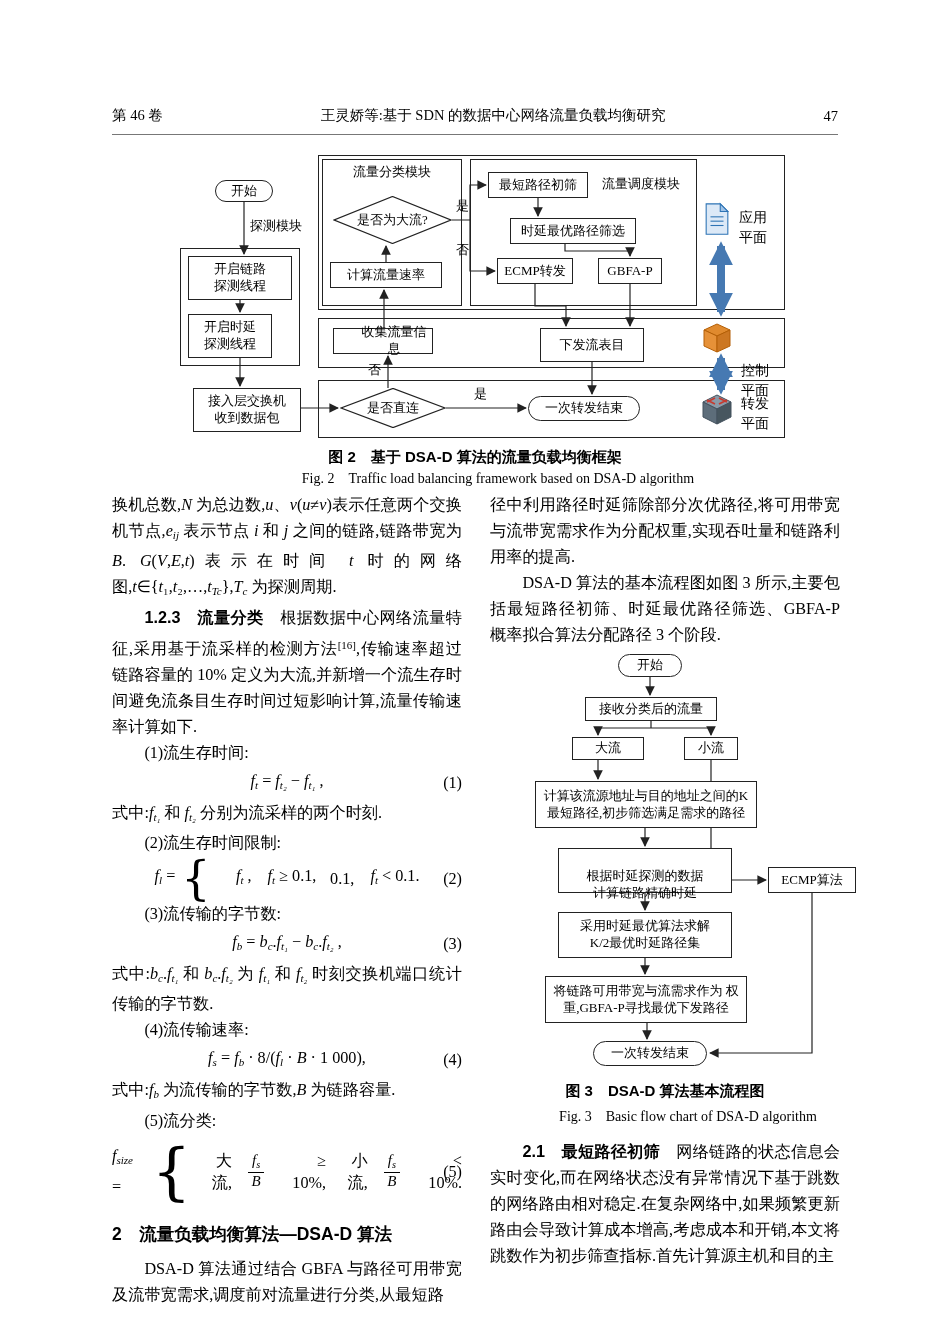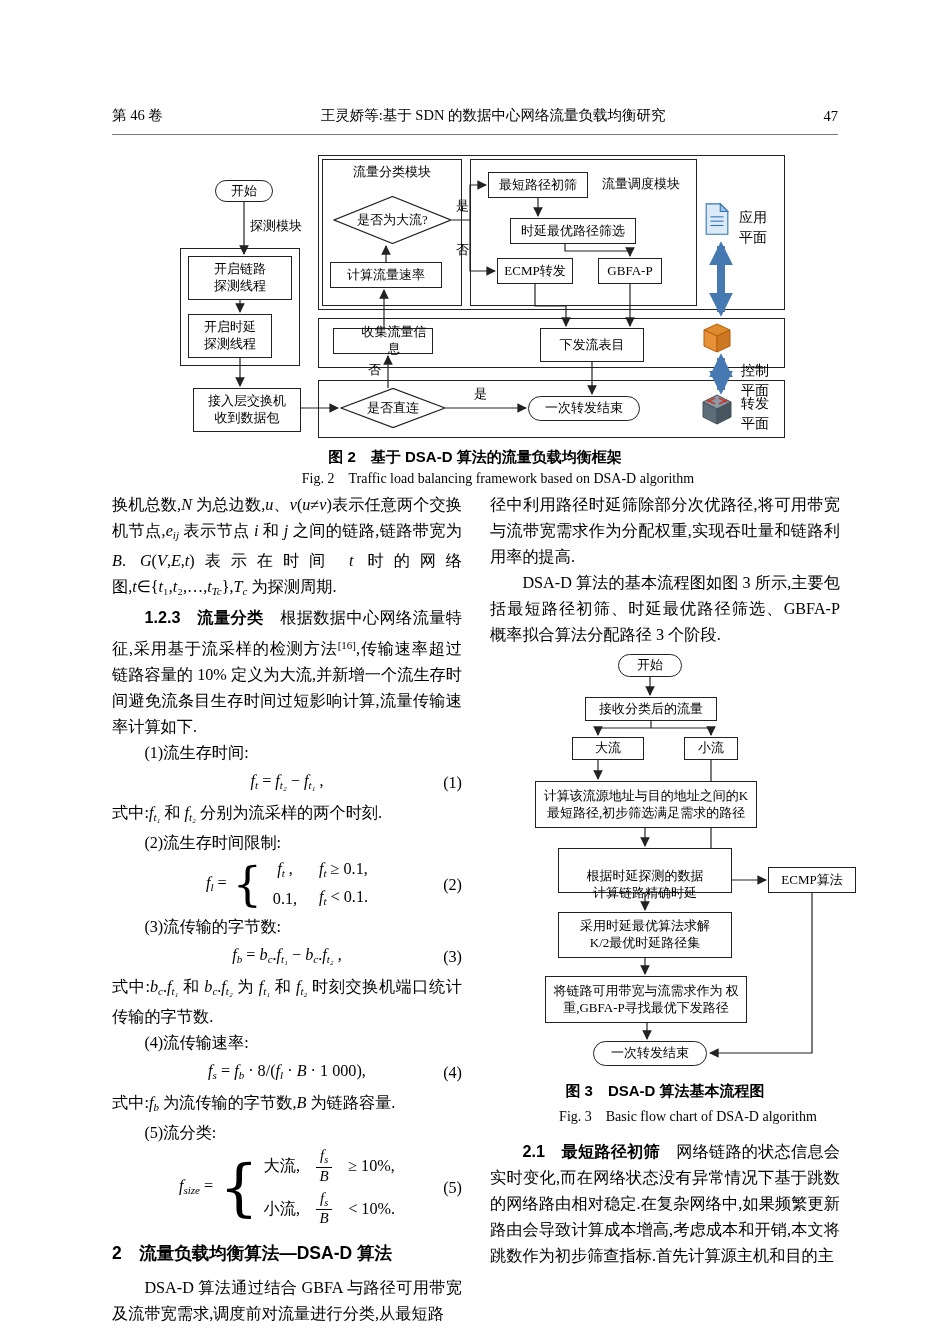--- a/index.html
+++ b/index.html
@@ -45,21 +45,21 @@
   .p       { text-indent:2em; }
   .p-cont  { text-indent:0; }
   .hei { font-weight:700; font-family:"Liberation Sans",sans-serif; }
   .h2-sec { font-size:17.5px; margin:13px 0 9px 0; }
   
   .eq { position:relative; display:flex; justify-content:center; align-items:center; margin:2px 0; min-height:28px; }
   .eq-no { position:absolute; right:0; top:50%; transform:translateY(-50%); }
   .cases-wrap { display:inline-flex; align-items:center; }
   .brace { font-size:46px; font-weight:300; line-height:0.9; margin:0 5px 0 6px; font-family:"DejaVu Serif",serif; }
   .brace-big { font-size:62px; }
-  .cases { display:inline-flex; flex-direction:column; text-align:center; gap:2px; }
+  .cases { display:inline-flex; text-align:right; gap:2px; }
   .case-row { display:flex; align-items:center; gap:16px; line-height:22px; }
   .case-row .case-v { min-width:36px; }
   .frac { display:inline-flex; flex-direction:column; align-items:center; line-height:1.05; font-size:15px; }
   .frac .num { border-bottom:1px solid #000; padding:0 4px 1px 4px; }
   .frac .den { padding-top:1px; }
   
   .tk-i    { font-style:italic; }
   .tk-isub { font-style:italic; font-size:68%; vertical-align:-0.28em; }
   .tk-sup  { font-size:68%; vertical-align:0.5em; }
   

